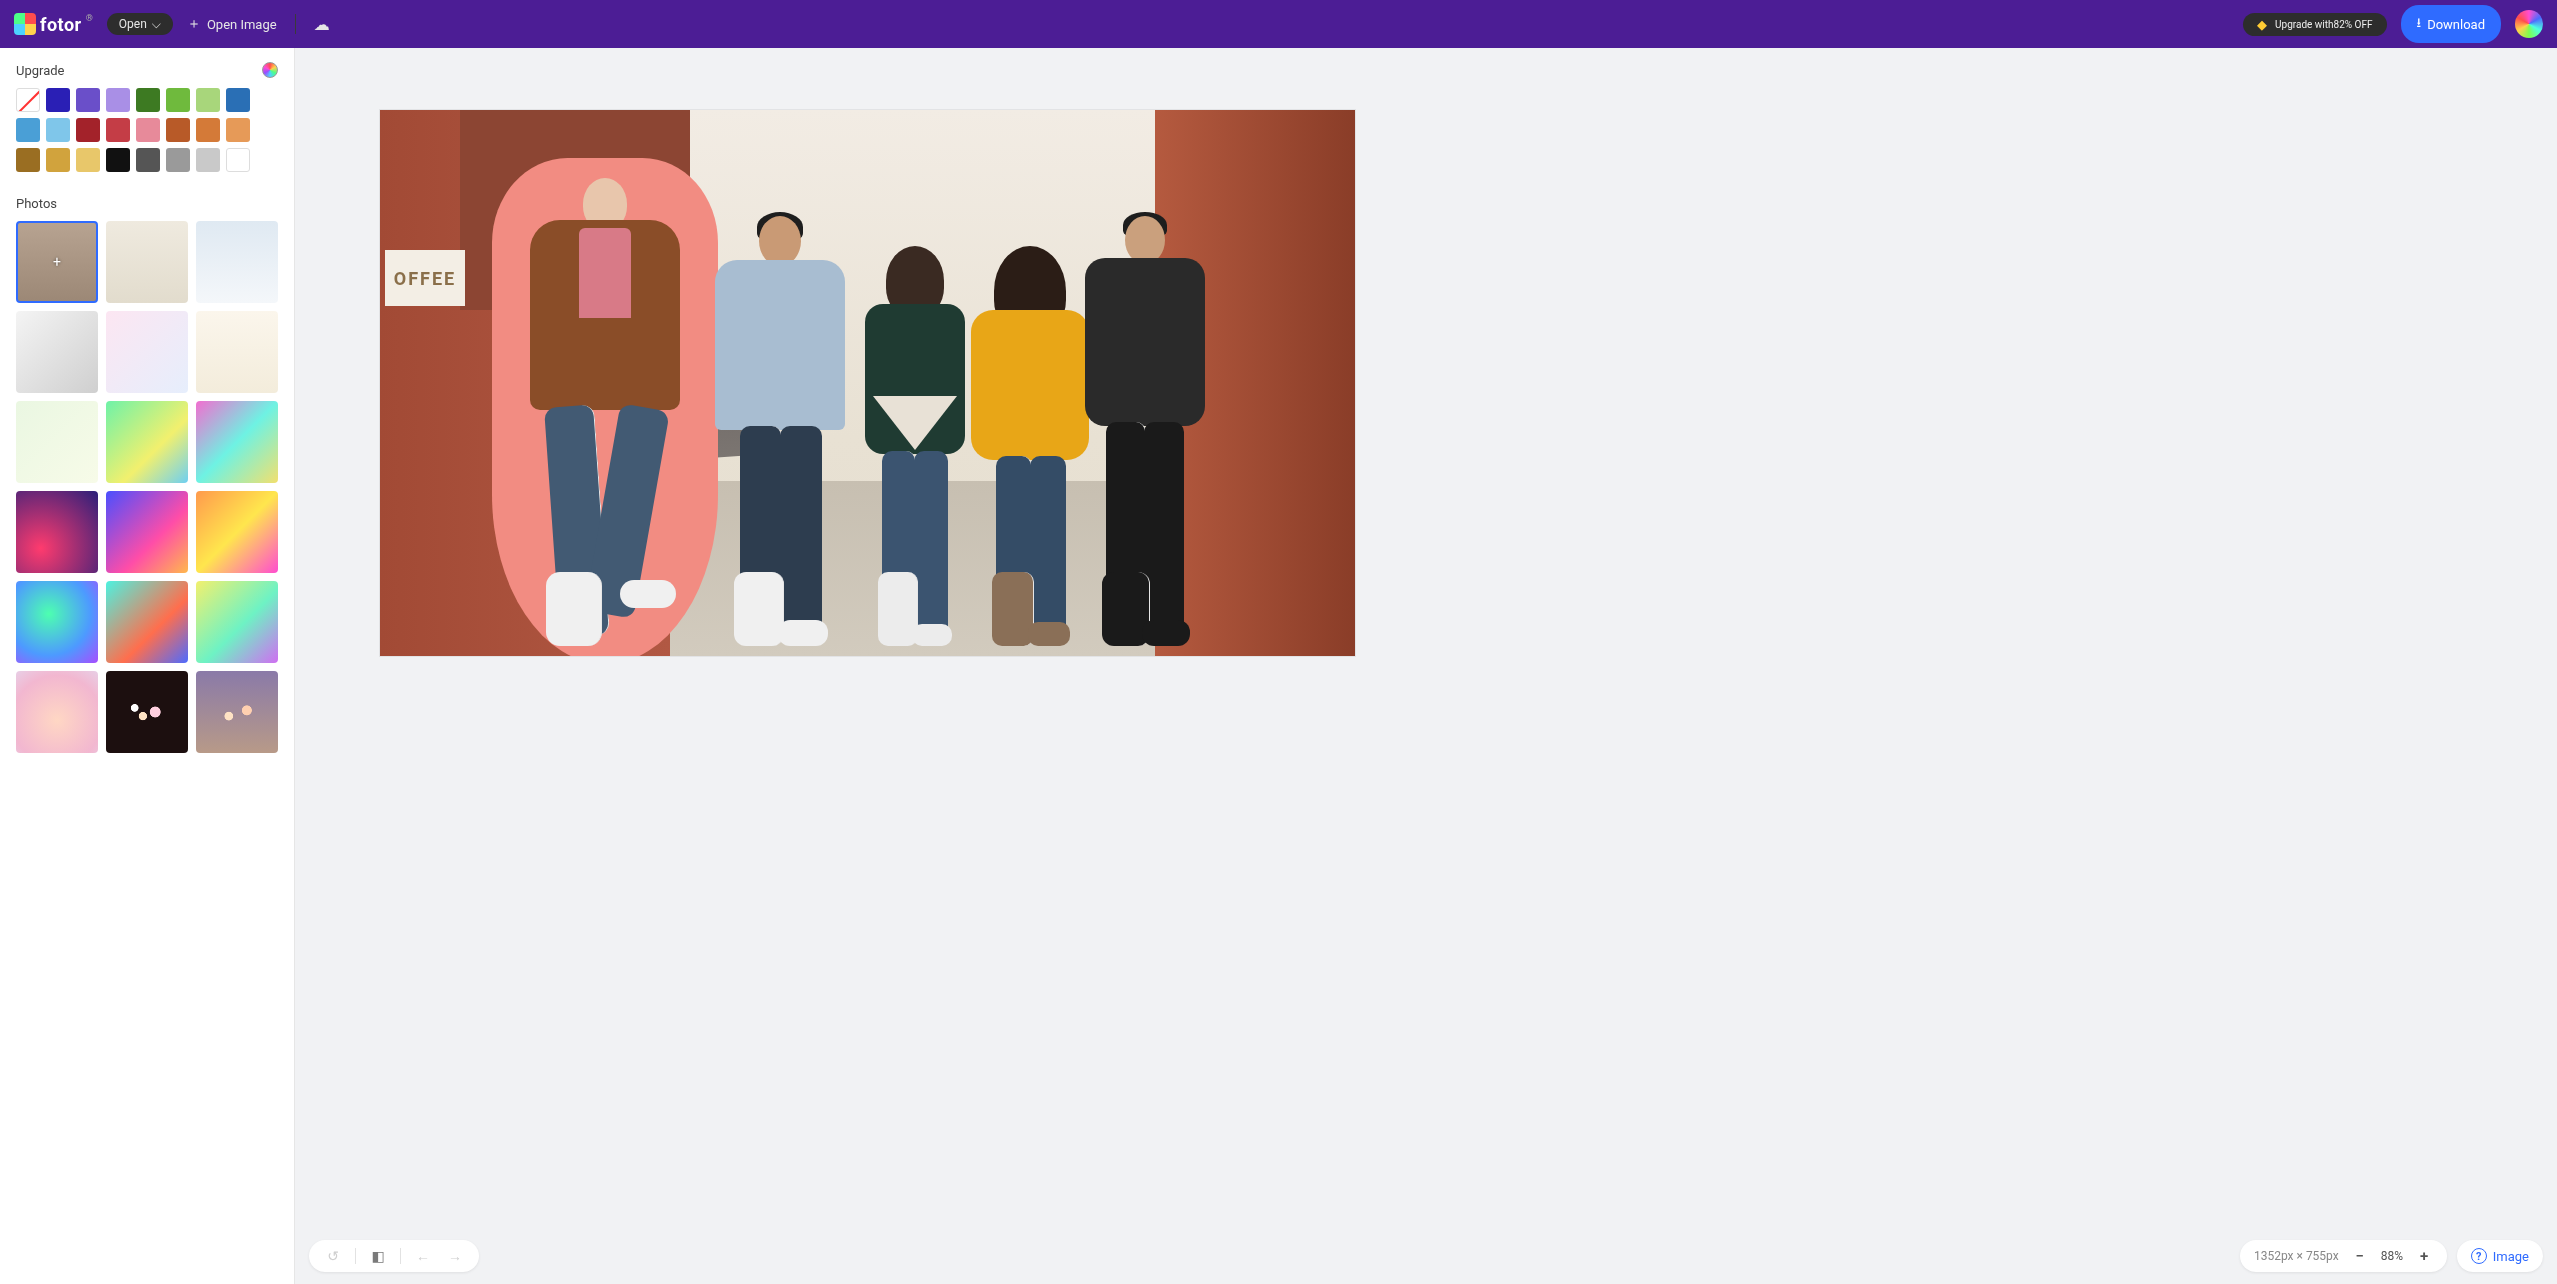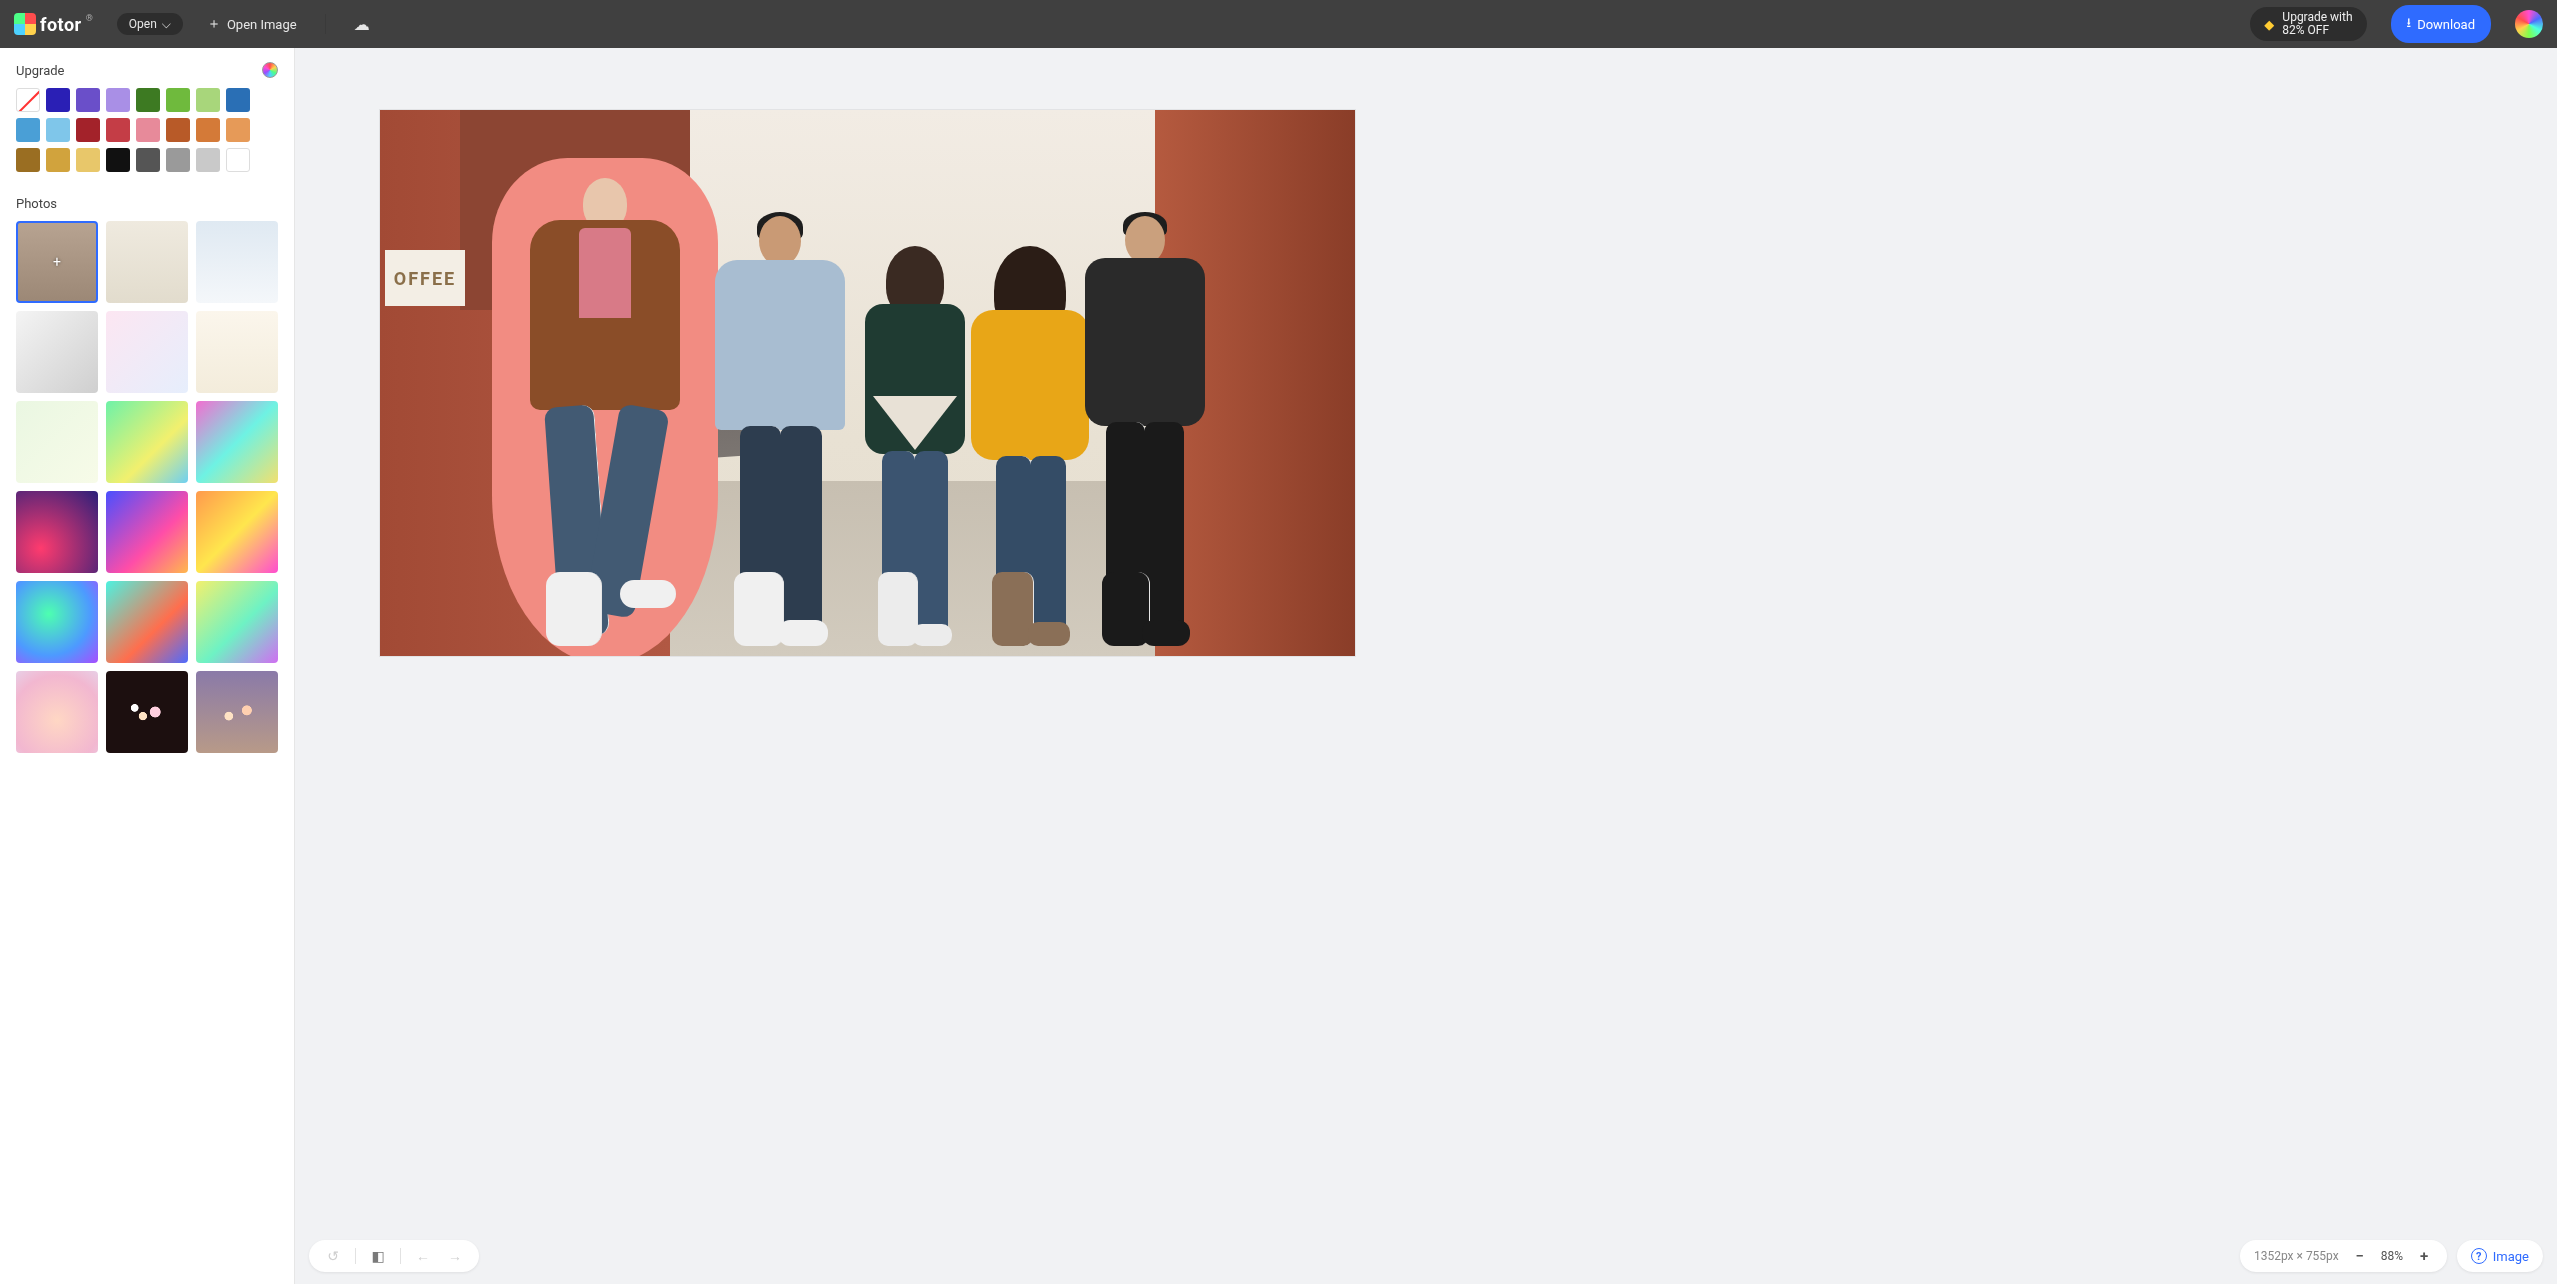--- a/index.html
+++ b/index.html
@@ -1,35 +1,35 @@
 <!DOCTYPE html>
 <html><head>
 <meta charset="utf-8">
 <style>
 * { margin: 0; padding: 0; box-sizing: border-box; font-family: -apple-system, BlinkMacSystemFont, "Segoe UI", Roboto, Helvetica, Arial, sans-serif; }
 html, body { width: 100%; height: 100%; overflow: hidden; background: #f1f2f4; }
 
 
-.topbar { height: 48px; background: #404040; display: flex; align-items: center; padding: 0 14px; gap: 24px; color: #e6e6e6; }
+.topbar { height: 48px; background: #4c1d95; display: flex; align-items: center; padding: 0 14px; gap: 14px; color: #e6e6e6; }
 .logo { display: flex; align-items: center; gap: 4px; }
 .logo-mark { width: 22px; height: 22px; border-radius: 4px; background: conic-gradient(#ff4d4d 0 90deg,#ffd24d 90deg 180deg,#4dd2ff 180deg 270deg,#4dff88 270deg 360deg); }
 .logo-text { font-weight: 700; font-size: 18px; color:#fff; letter-spacing: 0.5px; }
 .logo-r { font-size:9px; color:#aaa; transform: translateY(-6px); }
 
 .pill { background:#2d2d2d; border-radius: 14px; padding: 4px 12px; font-size: 12px; display:flex; align-items:center; gap:5px; cursor:pointer; }
 .tb-btn { display:flex; align-items:center; gap:6px; font-size:13px; cursor:pointer; color:#e6e6e6; }
 .plus { font-size:14px; }
 .vdiv { width:1px; height:20px; background:#3a3a3a; margin:0 4px; }
 .cloud { font-size:16px; }
 
 .spacer { flex:1; }
 
 .upgrade { background:#2d2d2d; border-radius:18px; padding:4px 14px; display:flex; align-items:center; gap:8px; cursor:pointer; }
 .upgrade .diamond { color:#ffcc33; font-size:13px; }
-.upgrade .txt { display:flex; flex-direction:column; font-size:12px; line-height:1.1; color:#eee; }
+.upgrade .txt { display:flex; font-size:10px; line-height:1.1; color:#eee; }
 
 .download-btn { background:#2f6bff; border-radius:18px; padding:8px 16px; display:flex; align-items:center; gap:6px; font-size:13px; color:#fff; cursor:pointer; }
 .dl-icon { font-size:13px; }
 
 .avatar { width:28px; height:28px; border-radius:50%; background: conic-gradient(#ff4dd0,#4d6bff,#4dffe0,#7dff4d,#ffd24d,#ff4d4d,#ff4dd0); cursor:pointer; }
 
 
 .main { display:flex; height: calc(100% - 48px); }
 
 

